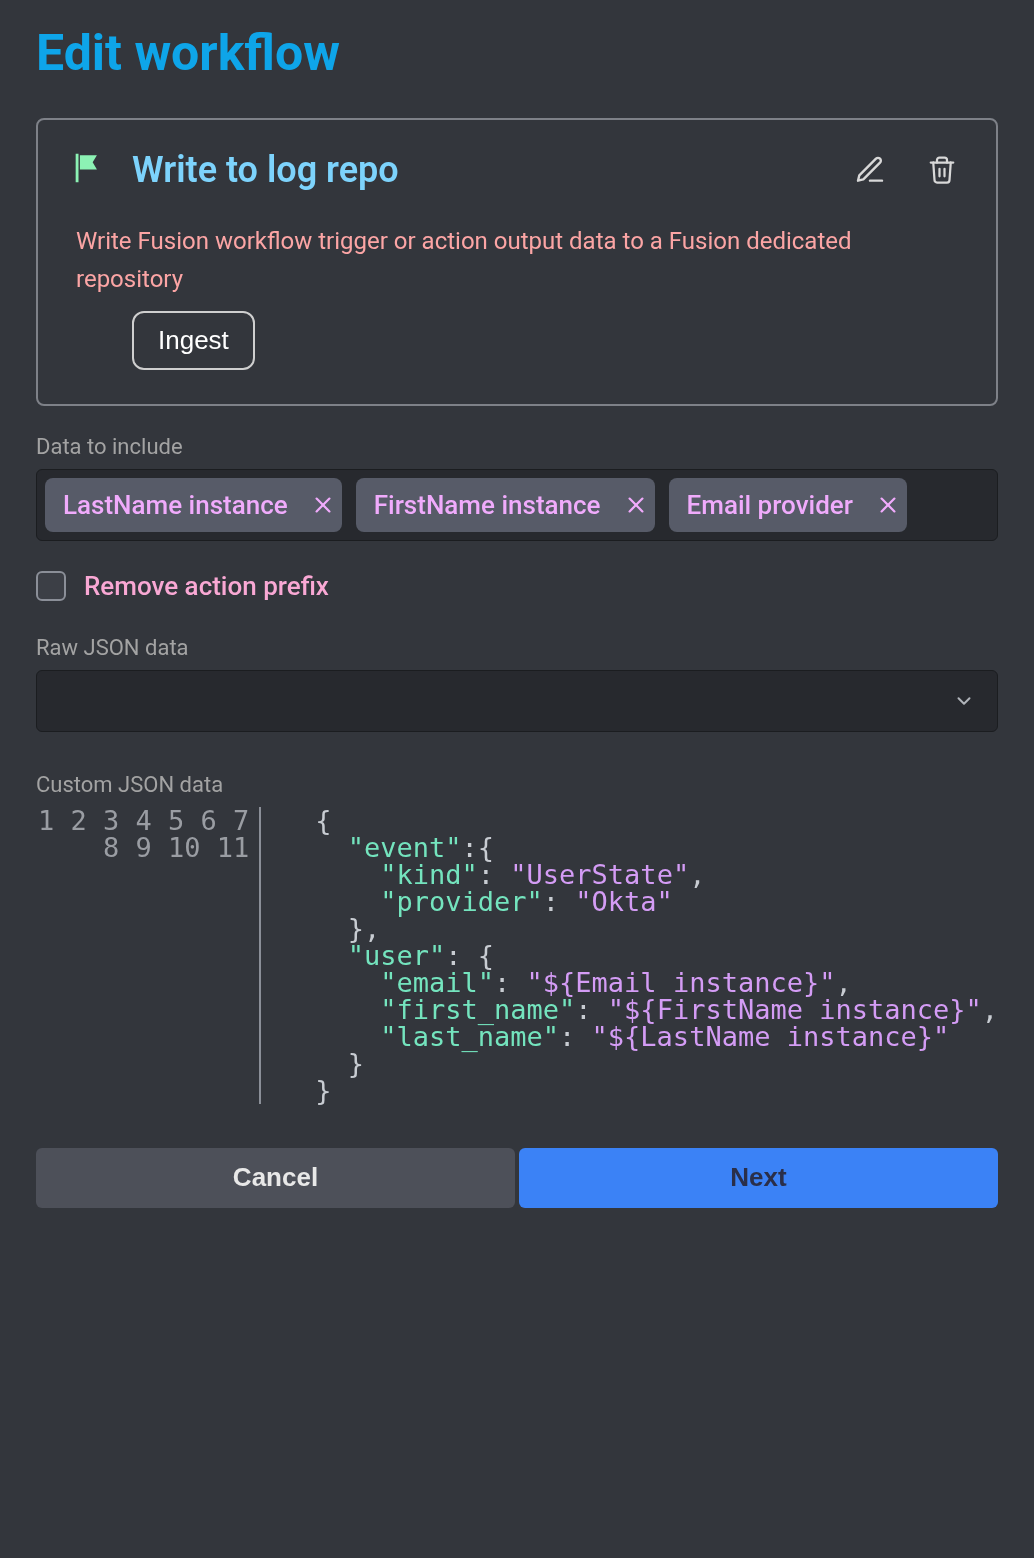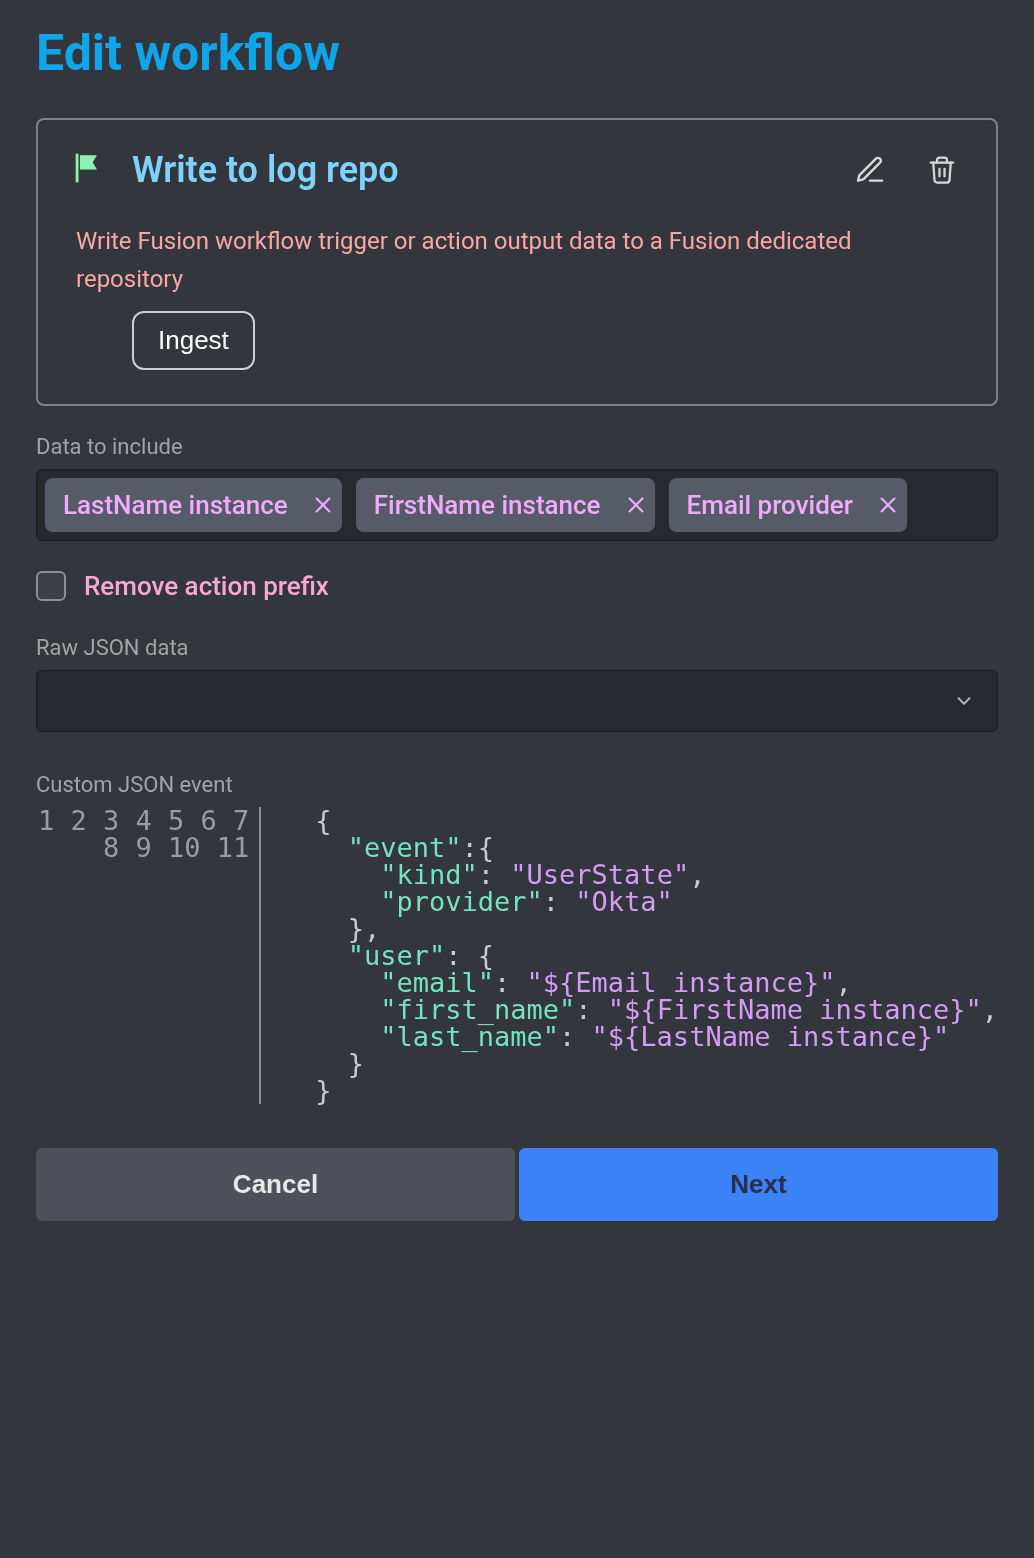--- a/index.html
+++ b/index.html
@@ -156,21 +156,21 @@
   .t-colon { color: #c8ccd2; }
   .t-str   { color: #d49cf5; }
   .t-var   { color: #d49cf5; }
   .t-comma { color: #c8ccd2; }
   .footer {
     display: flex;
     gap: 4px;
   }
   .footer button {
     flex: 1;
-    height: 73px;
+    height: 60px;
     border: none;
     border-radius: 6px;
     font-size: 26px;
     font-weight: 600;
     cursor: pointer;
   }
   .btn-cancel { background: #4d5059; color: #e8e8e8; }
   .btn-next   { background: #3b82f6; color: #2a2f4a; }
 </style>
 </head>
@@ -244,21 +244,21 @@
   <span class="checkbox-label">Remove action prefix</span>
 </div>
 
 <div class="section-label">Raw JSON data</div>
 <div class="dropdown">
   <svg width="22" height="22" viewBox="0 0 24 24" fill="none" stroke="currentColor" stroke-width="2.2" stroke-linecap="round" stroke-linejoin="round">
       <polyline points="6 9 12 15 18 9"></polyline>
     </svg>
 </div>
 
-<div class="section-label">Custom JSON event</div>
+<div class="section-label">Custom JSON data</div>
 <div class="code-editor">
   <div class="gutter" id="gutter"> 1
  2
  3
  4
  5
  6
  7
  8
  9

